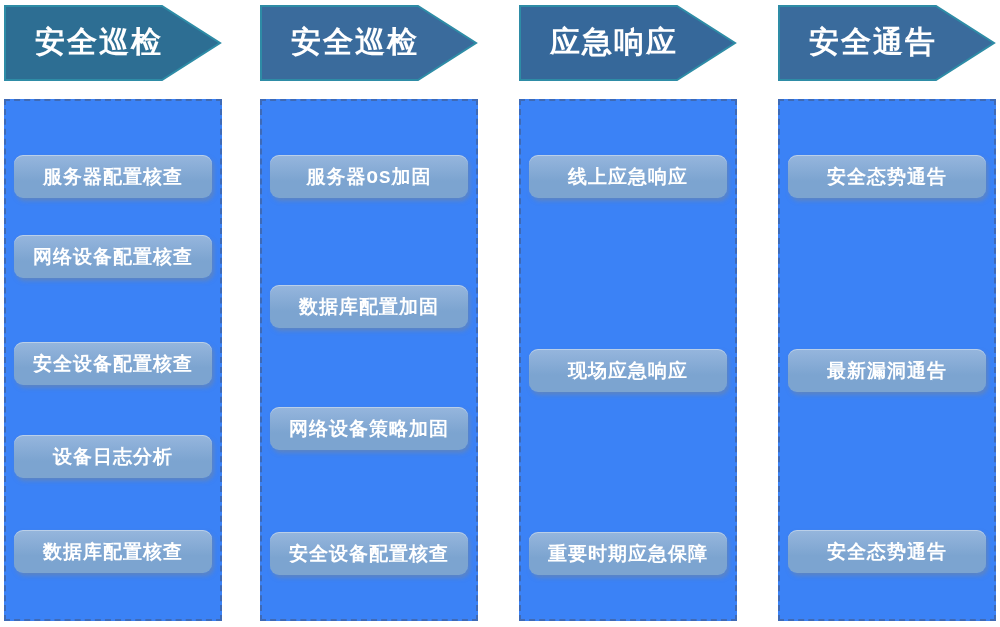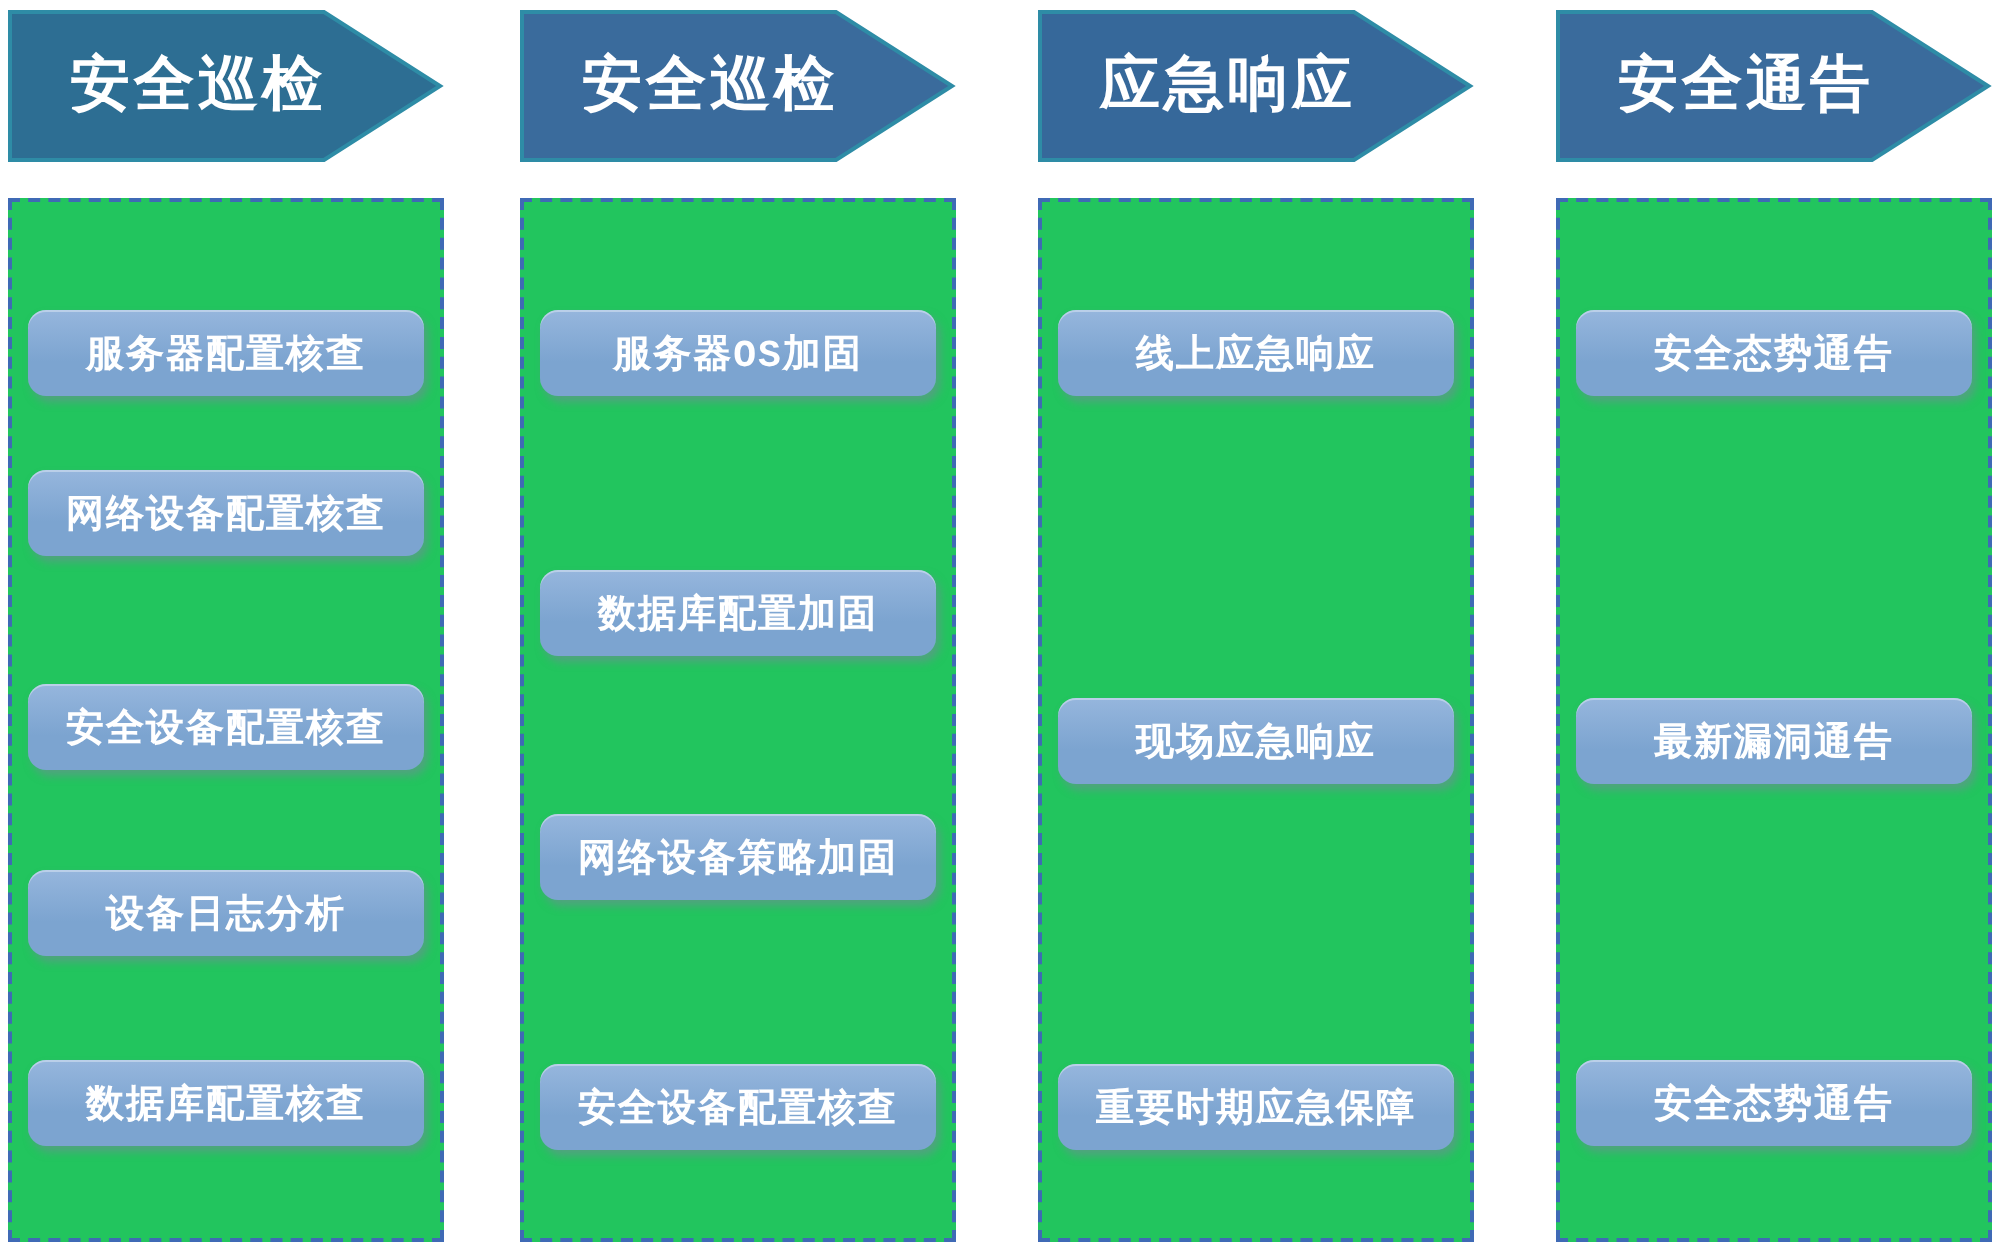--- a/index.html
+++ b/index.html
@@ -17,21 +17,21 @@
   .arrow-poly { stroke: var(--header-border); stroke-width: 2px; stroke-linejoin: miter; }
   .arrow-label {
     position: absolute; top: 0; left: 0; width: 190px; height: 74px;
     display: flex; align-items: center; justify-content: center;
     color: var(--header-text); font-size: 30px; font-weight: bold;
     letter-spacing: 2px; white-space: nowrap;
   }
   .panel {
     position: absolute; left: 0; right: 0; top: 94px; bottom: 0;
     border: 2px dashed var(--dashed-border);
-    background: #22c55e;
+    background: #3b82f6;
   }
   .item {
     position: absolute; left: 8px; right: 8px; height: 43px;
     border-radius: 9px;
     background: linear-gradient(180deg, var(--item-fill-light) 0%, var(--item-fill) 60%);
     box-shadow: 2px 3px 4px rgba(120,135,155,0.55), inset 0 1px 0 rgba(255,255,255,0.35);
     color: var(--item-text); font-size: 19px; font-weight: bold;
     letter-spacing: 1px; white-space: nowrap;
     display: flex; align-items: center; justify-content: center;
   }

